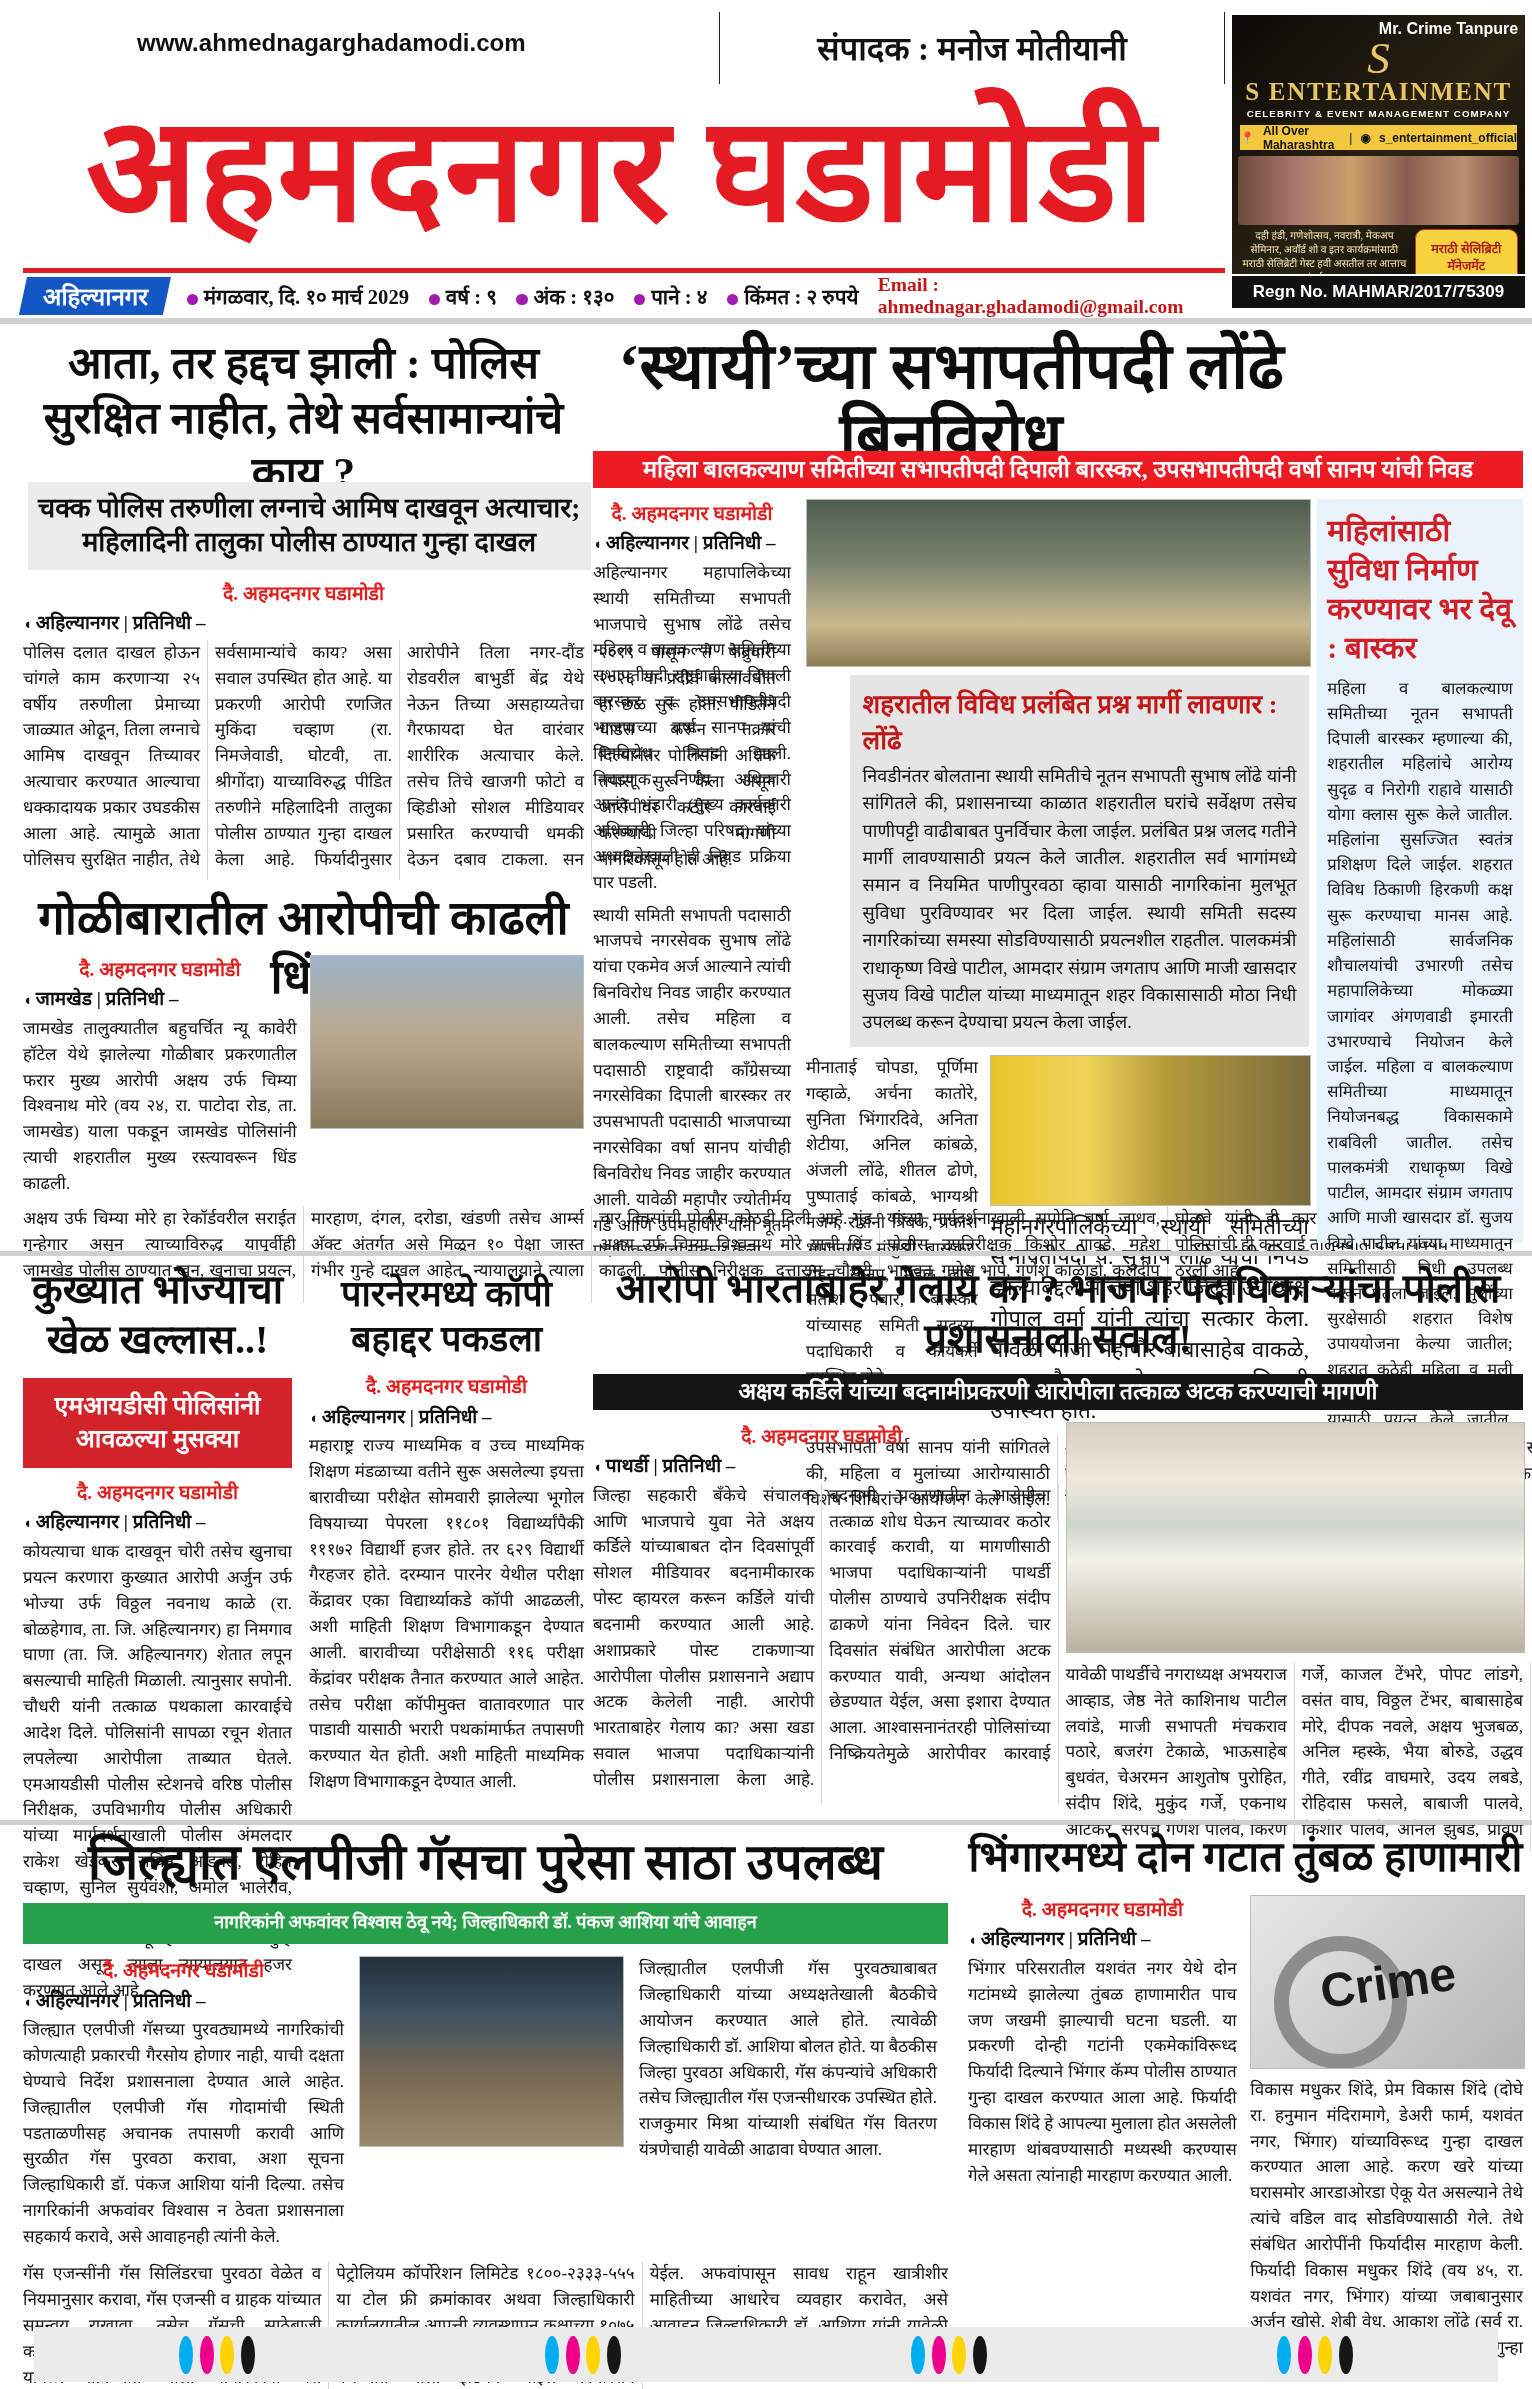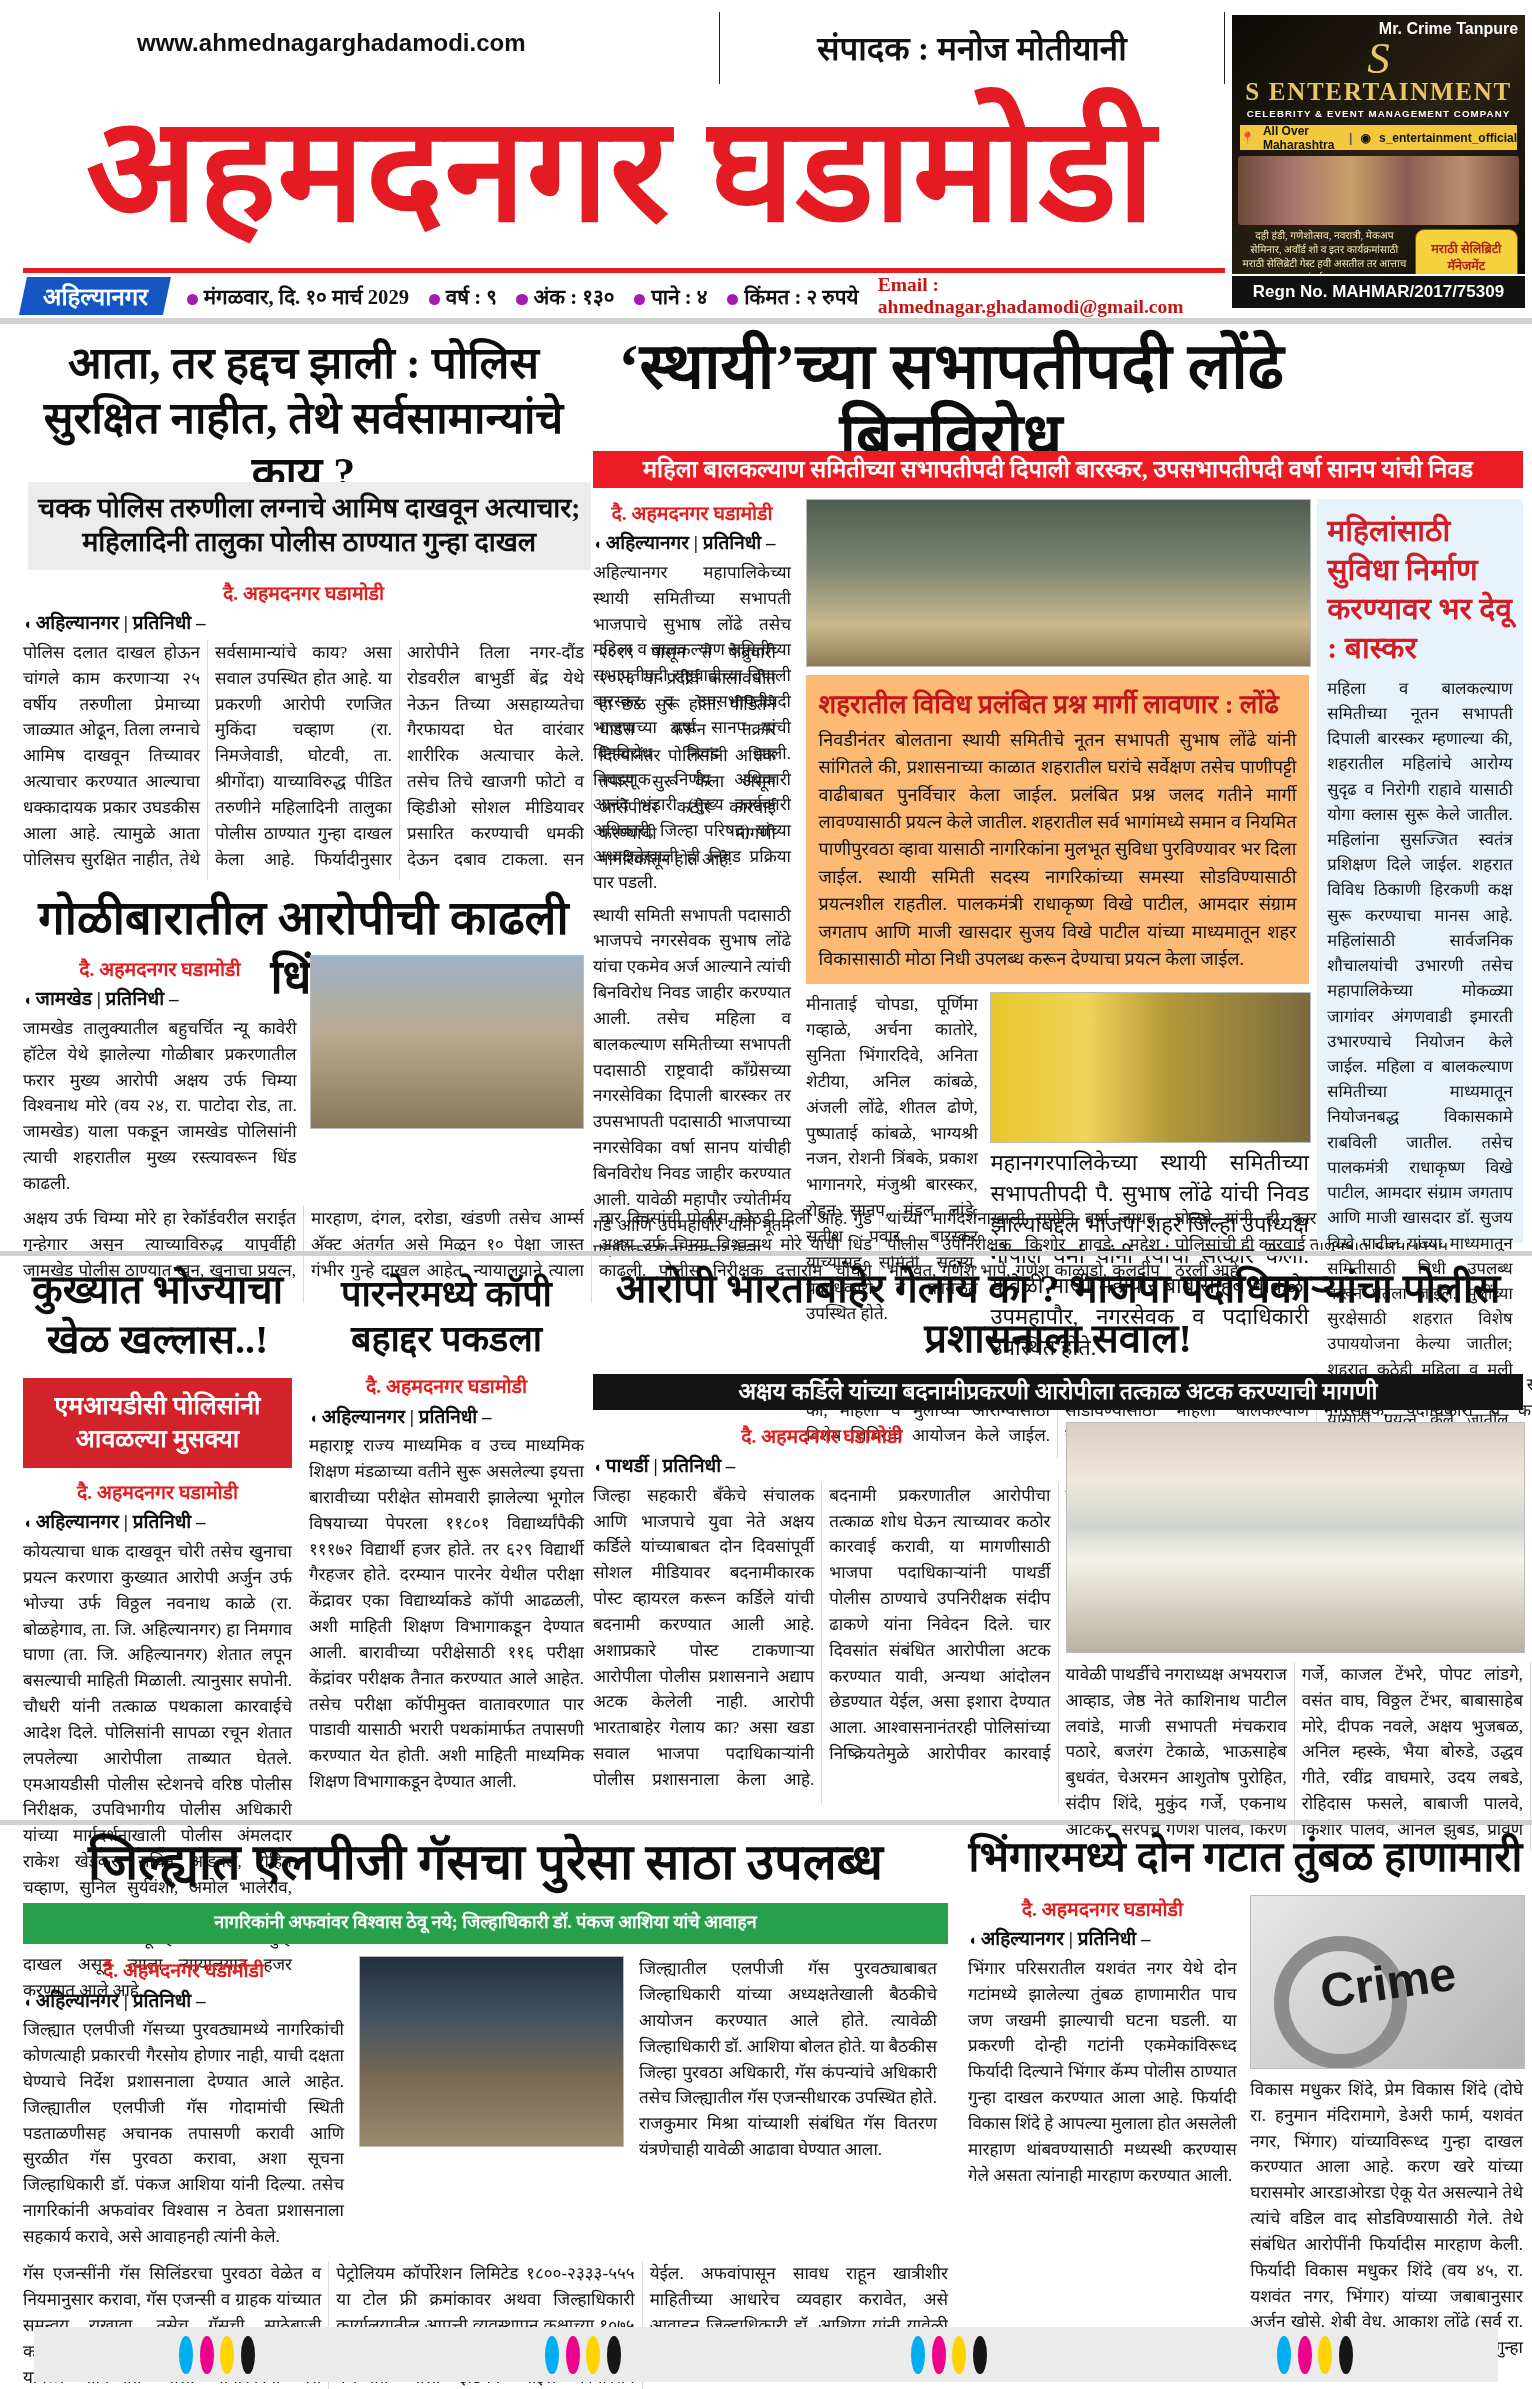--- a/index.html
+++ b/index.html
@@ -103,21 +103,21 @@
   <div class="abs" style="left:593px;top:499px;width:716px;">
     <div style="display:flex;gap:15px;">
       <div style="width:198px;">
         <div class="byline">दै. अहमदनगर घडामोडी</div>
         <div class="loc">अहिल्यानगर | प्रतिनिधी –</div>
         <div class="body">अहिल्यानगर महापालिकेच्या स्थायी समितीच्या सभापती भाजपाचे सुभाष लोंढे तसेच महिला व बालकल्याण समितीच्या सभापतीपदी राष्ट्रवादीच्या दिपाली बारस्कर व उपसभापतीपदी भाजपाच्या वर्षा सानप यांची बिनविरोध निवड झाली. निवडणूक निर्णय अधिकारी आनंद भंडारी (मुख्य कार्यकारी अधिकारी, जिल्हा परिषद) यांच्या अध्यक्षतेखाली ही निवड प्रक्रिया पार पडली.</div>
         <div class="body" style="margin-top:6.9px;">स्थायी समिती सभापती पदासाठी भाजपचे नगरसेवक सुभाष लोंढे यांचा एकमेव अर्ज आल्याने त्यांची बिनविरोध निवड जाहीर करण्यात आली. तसेच महिला व बालकल्याण समितीच्या सभापती पदासाठी राष्ट्रवादी काँग्रेसच्या नगरसेविका दिपाली बारस्कर तर उपसभापती पदासाठी भाजपाच्या नगरसेविका वर्षा सानप यांचीही बिनविरोध निवड जाहीर करण्यात आली. यावेळी महापौर ज्योतीर्मय गडे आणि उपमहापौर यांनी नूतन पदाधिकाऱ्यांचा सत्कार केला.</div>
       </div>
       <div style="width:503px;">
         <div class="photo" style="width:100%;height:166px;background:linear-gradient(180deg,#4f5d52 0%,#7d8571 40%,#cbb98e 75%,#8d7b55 100%);"></div>
-        <div style="background:#fdba74;padding:10.3px 12.6px;margin-top:8px;">
+        <div style="background:#e5e5e5;padding:10.3px 12.6px;margin-top:8px;margin-left:44px;">
           <div style="color:#c01818;font-weight:bold;font-size:26px;margin-bottom:5.7px;font-family:'Liberation Serif',serif;">शहरातील विविध प्रलंबित प्रश्न मार्गी लावणार : लोंढे</div>
           <div class="body" style="font-size:18px;">निवडीनंतर बोलताना स्थायी समितीचे नूतन सभापती सुभाष लोंढे यांनी सांगितले की, प्रशासनाच्या काळात शहरातील घरांचे सर्वेक्षण तसेच पाणीपट्टी वाढीबाबत पुनर्विचार केला जाईल. प्रलंबित प्रश्न जलद गतीने मार्गी लावण्यासाठी प्रयत्न केले जातील. शहरातील सर्व भागांमध्ये समान व नियमित पाणीपुरवठा व्हावा यासाठी नागरिकांना मुलभूत सुविधा पुरविण्यावर भर दिला जाईल. स्थायी समिती सदस्य नागरिकांच्या समस्या सोडविण्यासाठी प्रयत्नशील राहतील. पालकमंत्री राधाकृष्ण विखे पाटील, आमदार संग्राम जगताप आणि माजी खासदार सुजय विखे पाटील यांच्या माध्यमातून शहर विकासासाठी मोठा निधी उपलब्ध करून देण्याचा प्रयत्न केला जाईल.</div>
         </div>
         <div style="display:flex;gap:12.6px;margin-top:8px;">
           <div class="body" style="width:172px;">मीनाताई चोपडा, पूर्णिमा गव्हाळे, अर्चना कातोरे, सुनिता भिंगारदिवे, अनिता शेटीया, अनिल कांबळे, अंजली लोंढे, शीतल ढोणे, पुष्पाताई कांबळे, भाग्यश्री नजन, रोशनी त्रिंबके, प्रकाश भागानगरे, मंजुश्री बारस्कर, रोहन सानप, मंडल लांडे, सतीश पवार, बारस्कर यांच्यासह समिती सदस्य, पदाधिकारी व कार्यकर्ते उपस्थित होते.</div>
           <div style="width:319px;">
             <div class="photo" style="width:100%;height:149px;background:linear-gradient(90deg,#e7c62b 0%,#f0d35a 30%,#b59a3a 55%,#7a6a3f 100%);"></div>
             <div class="caption" style="margin-top:5.7px;">महानगरपालिकेच्या स्थायी समितीच्या सभापतीपदी पै. सुभाष लोंढे यांची निवड झाल्याबद्दल भाजपा शहर जिल्हा उपाध्यक्ष गोपाल वर्मा यांनी त्यांचा सत्कार केला. यावेळी माजी महापौर बाबासाहेब वाकळे, उपमहापौर, नगरसेवक व पदाधिकारी उपस्थित होते.</div>
           </div>
         </div>

